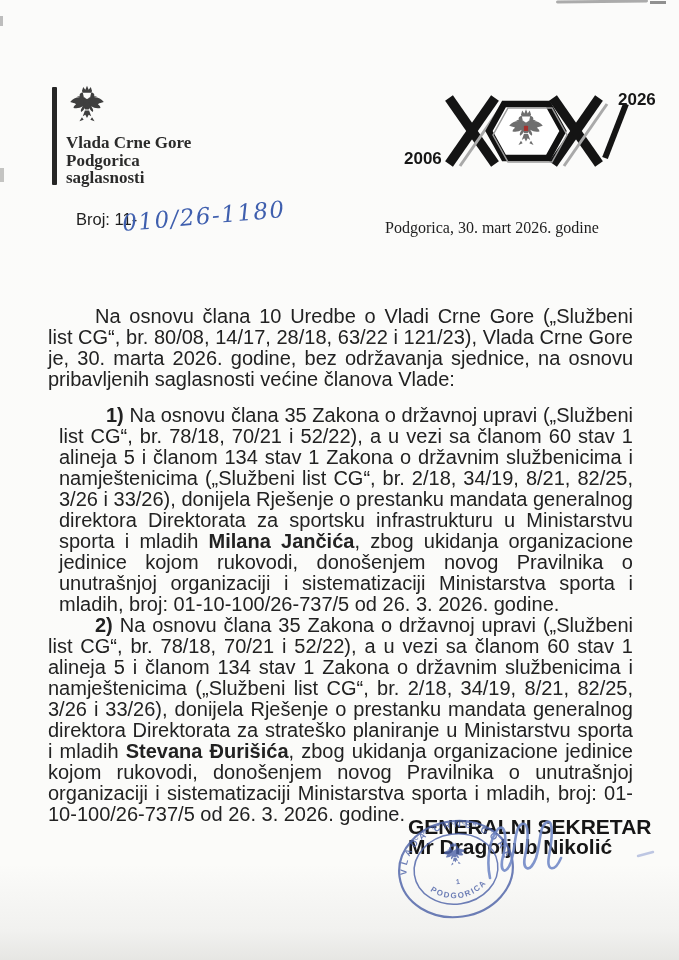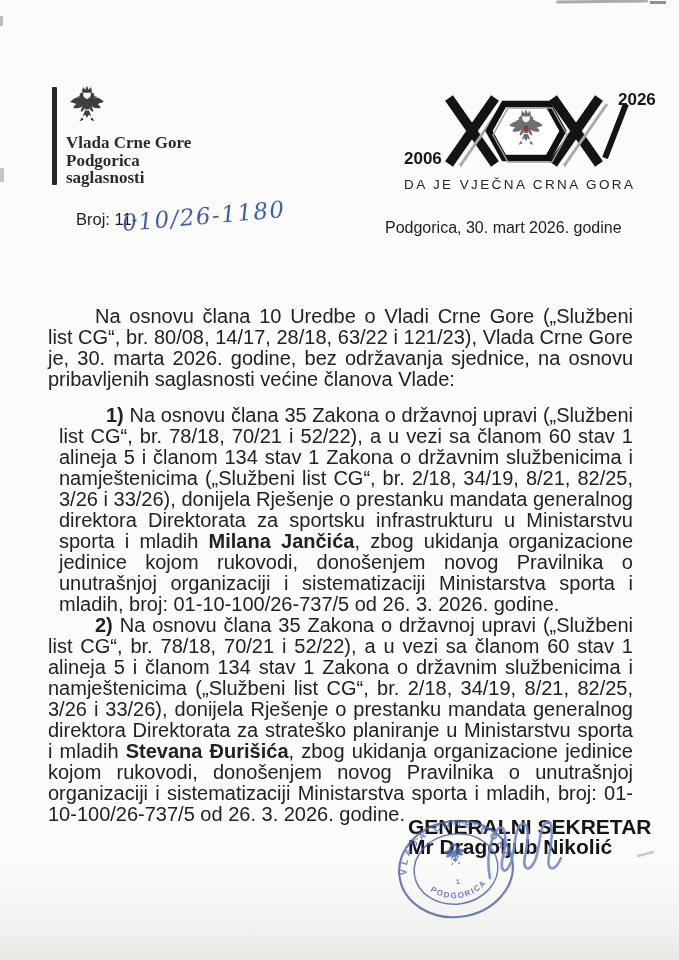--- a/index.html
+++ b/index.html
@@ -22,21 +22,21 @@
   .org-lines{position:absolute;left:16px;top:50px;font-family:"Liberation Serif",serif;font-weight:bold;color:#2b2b2b;font-size:17px;line-height:17.5px;white-space:nowrap;}
 
   
   .anniv{position:absolute;left:404px;top:88px;width:252px;}
   .anniv svg text{font-family:"Liberation Sans",sans-serif;font-weight:bold;fill:#161616;}
   .tagline{margin-top:3px;font-size:13.5px;letter-spacing:2.4px;color:#262626;white-space:nowrap;}
 
   
   .broj{position:absolute;left:48px;top:210px;font-size:16.5px;color:#1e1e1e;margin-left:28px;}
   .handwritten{position:absolute;left:122px;top:203px;font-family:"DejaVu Serif",serif;font-style:italic;font-size:23px;letter-spacing:1.5px;color:#3f5fae;transform:rotate(-5deg);white-space:nowrap;}
-  .place-date{position:absolute;left:385px;top:219px;font-size:16px;color:#1e1e1e;}
+  .place-date{position:absolute;left:385px;top:219px;font-size:16px;color:#1e1e1e;font-family:Liberation Serif, serif;}
 
   
   .body-text{position:absolute;left:48px;top:306px;width:585px;font-size:20px;line-height:21px;text-align:justify;color:#222;}
   .body-text p{margin:0;text-indent:47px;}
   .body-text p.gap{margin-top:15px;margin-left:11px;}
   .body-text b{font-weight:bold;}
 
   
   .sig-block{position:absolute;left:408px;top:797px;width:228px;text-align:left;font-weight:bold;font-size:21px;line-height:20px;color:#161616;white-space:nowrap;margin-top:20px;}
 
@@ -97,21 +97,20 @@
       <polygon points="100,16 144,16 159,43 144,70 100,70 85,43" fill="#ffffff" stroke="#111111" stroke-width="6.5"></polygon>
       <polygon points="100,16 144,16 159,43 144,70 100,70 85,43" fill="none" stroke="#9c9c9c" stroke-width="1.5" transform="translate(4,4)"></polygon>
       <g style="color:#6f6f6f;--shield:#a5302c" transform="translate(101,20) scale(0.42)">
           <use href="#eagle"></use>
         </g>
 
       <line x1="201" y1="70" x2="222" y2="16" stroke="#141414" stroke-width="6"></line>
       <text x="0" y="76" font-size="17">2006</text>
       <text x="214" y="17" font-size="17">2026</text>
     </svg>
-    <div class="tagline">DA JE VJEČNA CRNA GORA</div>
   </div>
 
   <div class="broj">Broj: 11-</div>
   <div class="handwritten">010/26-1180</div>
   <div class="place-date">Podgorica, 30. mart 2026. godine</div>
 
   <div class="body-text">
     <p><span>Na osnovu člana 10 Uredbe o Vladi Crne Gore („Službeni list CG“, br. 80/08, 14/17, 28/18, 63/22 i 121/23), Vlada Crne Gore je, 30. marta 2026. godine, bez održavanja sjednice, na osnovu pribavljenih saglasnosti većine članova Vlade:</span></p>
     <p class="gap"><b>1)</b><span> Na osnovu člana 35 Zakona o državnoj upravi („Službeni list CG“, br. 78/18, 70/21 i 52/22), a u vezi sa članom 60 stav 1 alineja 5 i članom 134 stav 1 Zakona o državnim službenicima i namještenicima („Službeni list CG“, br. 2/18, 34/19, 8/21, 82/25, 3/26 i 33/26), donijela Rješenje o prestanku mandata generalnog direktora Direktorata za sportsku infrastrukturu u Ministarstvu sporta i mladih </span><b>Milana Jančića</b><span>, zbog ukidanja organizacione jedinice kojom rukovodi, donošenjem novog Pravilnika o unutrašnjoj organizaciji i sistematizaciji Ministarstva sporta i mladih, broj: 01-10-100/26-737/5 od 26. 3. 2026. godine.</span></p>
     <p><b>2)</b><span> Na osnovu člana 35 Zakona o državnoj upravi („Službeni list CG“, br. 78/18, 70/21 i 52/22), a u vezi sa članom 60 stav 1 alineja 5 i članom 134 stav 1 Zakona o državnim službenicima i namještenicima („Službeni list CG“, br. 2/18, 34/19, 8/21, 82/25, 3/26 i 33/26), donijela Rješenje o prestanku mandata generalnog direktora Direktorata za strateško planiranje u Ministarstvu sporta i mladih </span><b>Stevana Đurišića</b><span>, zbog ukidanja organizacione jedinice kojom rukovodi, donošenjem novog Pravilnika o unutrašnjoj organizaciji i sistematizaciji Ministarstva sporta i mladih, broj: 01-10-100/26-737/5 od 26. 3. 2026. godine.</span></p>

